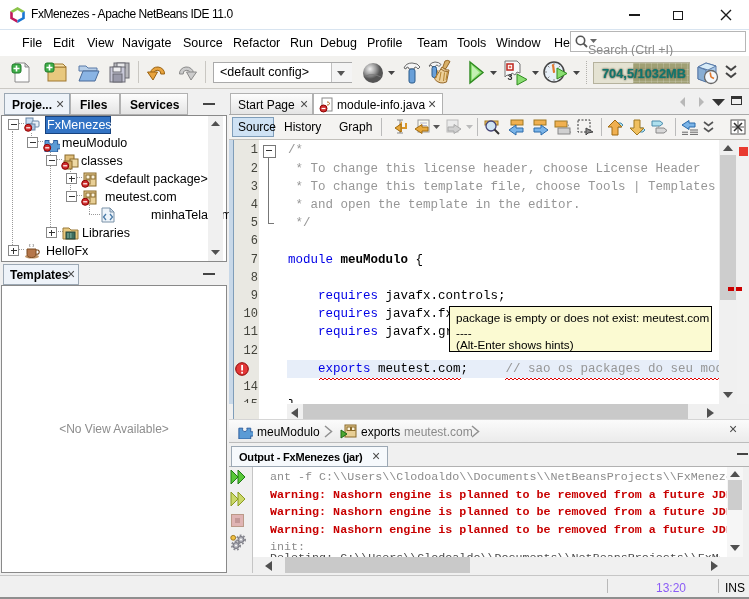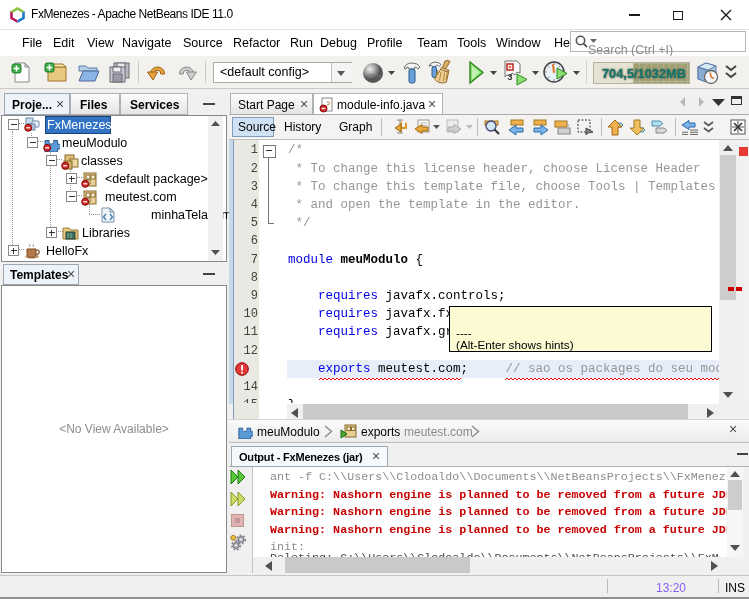--- a/index.html
+++ b/index.html
@@ -498,20 +498,21 @@
 <div class="a" style="left:287px;top:404px;width:432px;height:15px;background:#f0f0f0;"></div>
 <svg class="a" style="left:291px;top:408px" width="7" height="10">
       <polygon points="7,0 0,5 7,10" fill="#505050"></polygon>
     </svg>
 <svg class="a" style="left:707px;top:408px" width="7" height="10">
       <polygon points="0,0 7,5 0,10" fill="#505050"></polygon>
     </svg>
 <div class="a" style="left:303px;top:404px;width:385px;height:15px;background:#c9c9c9;"></div>
 
 <div class="a" style="left:449px;top:305.5px;width:263px;height:46.5px;background:#fbfad2;border:1px solid #000;box-sizing:border-box;z-index:5;font-size:11.7px;color:#000;">
+ <div class="a" style="left:6px;top:4px;white-space:nowrap;">package is empty or does not exist: meutest.com</div>
  <div class="a" style="left:6px;top:19px;">----</div>
  <div class="a" style="left:6px;top:31px;">(Alt-Enter shows hints)</div>
 </div>
 </div>
 <style>
 .kw{color:#0000e6;}
 .cm{color:#969696;}
 .cm2{color:#969696;}
 </style>
 

